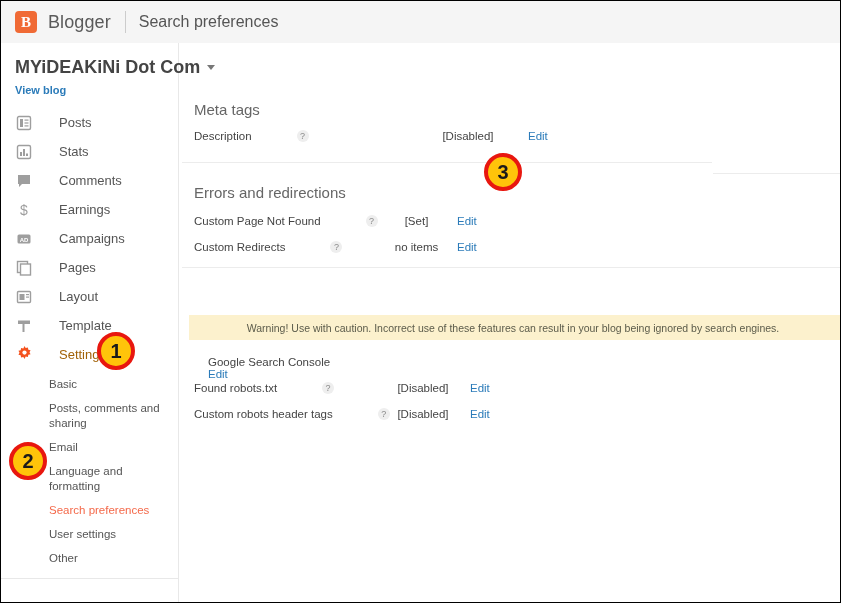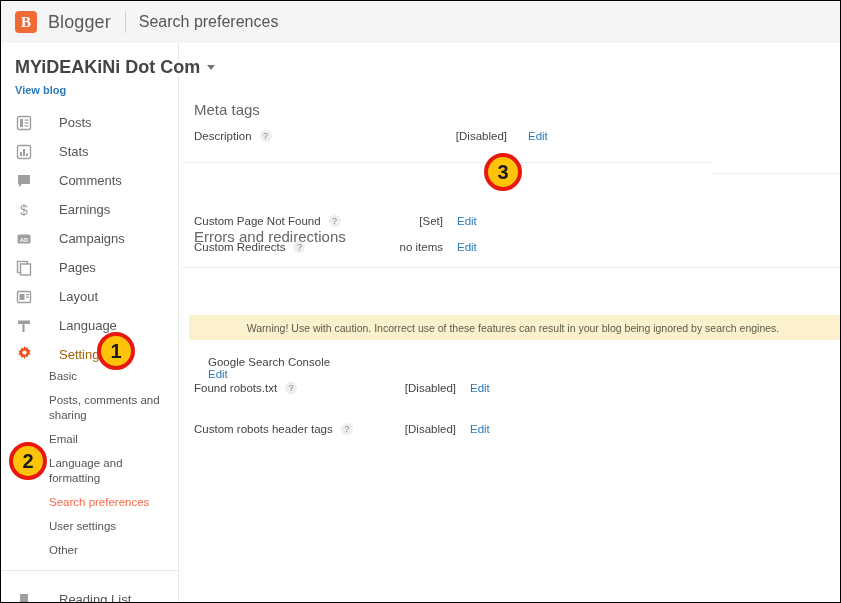--- a/index.html
+++ b/index.html
@@ -120,21 +120,21 @@
   }
   .nav-label {
     margin-left: 26px;
     font-size: 13px;
     color: #555555;
     white-space: nowrap;
     text-align: right;
   }
   .nav-item.active .nav-label { color: #a16207; }
 
-  .sub-list { margin-top: 0; }
+  .sub-list { margin-top: 8px; }
   .sub-item {
     padding-left: 48px;
     font-size: 11.5px;
     color: #555555;
     line-height: 15px;
     margin-bottom: 9px;
     max-width: 120px;
   }
   .sub-item.active { color: #f4694a; }
 
@@ -163,35 +163,36 @@
   .row {
     display: flex;
     align-items: baseline;
     font-size: 11.5px;
     color: #444444;
   }
   .row-label {
     display: flex;
     align-items: center;
     white-space: nowrap;
+    gap: 37px;
   }
   .help-q {
     display: inline-flex;
     align-items: center;
     justify-content: center;
     width: 12px; height: 12px;
     border-radius: 50%;
     background: #eeeeee;
     color: #8a8a8a;
     font-size: 9px;
     margin-left: 8px;
     flex: none;
   }
   .row-value {
-    text-align: right;
+    text-align: center;
     white-space: nowrap;
     color: #444444;
   }
   .edit-link {
     color: #2b7bb9;
     text-decoration: none;
     white-space: nowrap;
   }
   .hr {
     height: 1px;
@@ -201,21 +202,21 @@
   
   #meta-heading { position: absolute; left: 14px; top: 58px; }
   #row-description { position: absolute; left: 14px; top: 87px; width: 480px; }
   #row-description .row-label { width: 235px; }
   #row-description .row-value { width: 78px; }
   #row-description .edit-link { margin-left: 21px; }
 
   #hr-1 { position: absolute; left: 2px; top: 119px; width: 530px; }
   #hr-1b { position: absolute; left: 533px; top: 130px; width: 128px; }
 
-  #errors-heading { position: absolute; left: 14px; top: 141px; margin-top: 44px; }
+  #errors-heading { position: absolute; left: 14px; top: 141px; }
   #row-404 { position: absolute; left: 14px; top: 172px; width: 400px; }
   #row-404 .row-label { width: 196px; }
   #row-404 .row-value { width: 53px; }
   #row-404 .edit-link { margin-left: 14px; }
 
   #row-redirects { position: absolute; left: 14px; top: 198px; width: 400px; }
   #row-redirects .row-label { width: 196px; }
   #row-redirects .row-value { width: 53px; }
   #row-redirects .edit-link { margin-left: 14px; }
 
@@ -244,21 +245,21 @@
   #row-gsc { position: absolute; left: 14px; top: 313px; width: 400px; flex-direction: column; }
   #row-gsc .row-label { width: 196px; }
   #row-gsc .row-value { width: 53px; }
   #row-gsc .edit-link { margin-left: 14px; }
 
   #row-robots { position: absolute; left: 14px; top: 339px; width: 420px; }
   #row-robots .row-label { width: 196px; }
   #row-robots .row-value { width: 66px; }
   #row-robots .edit-link { margin-left: 14px; }
 
-  #row-headertags { position: absolute; left: 14px; top: 365px; width: 420px; margin-top: 15px; }
+  #row-headertags { position: absolute; left: 14px; top: 365px; width: 420px; }
   #row-headertags .row-label { width: 196px; }
   #row-headertags .row-value { width: 66px; }
   #row-headertags .edit-link { margin-left: 14px; }
 
   
   .badge {
     position: absolute;
     width: 38px; height: 38px;
     border-radius: 50%;
     background: #ffc40a;
@@ -376,21 +377,21 @@
       <span class="nav-label">Layout</span>
     </div>
 
     <div class="nav-item">
       <span class="nav-icon">
         <svg width="16" height="16" viewBox="0 0 16 16">
             <rect x="2" y="2.5" width="12" height="3.5" fill="#9e9e9e"></rect>
             <rect x="6.5" y="6" width="2" height="8" fill="#9e9e9e"></rect>
           </svg>
       </span>
-      <span class="nav-label">Language</span>
+      <span class="nav-label">Template</span>
     </div>
 
     <div class="nav-item active">
       <span class="nav-icon">
         <svg width="17" height="17" viewBox="0 0 16 16">
           <path fill="#f4521e" d="M8 0l1.1 1.9 2.1-.5.4 2.1 2.1.5-1 1.9 1 1.9-2.1.5-.4 2.1-2.1-.5L8 12.3 6.9 10.4l-2.1.5-.4-2.1-2.1-.5 1-1.9-1-1.9 2.1-.5.4-2.1 2.1.5z"></path>
           <circle cx="8" cy="6.2" r="2" fill="#ffffff"></circle>
         </svg>
       </span>
       <span class="nav-label">Settings</span>

